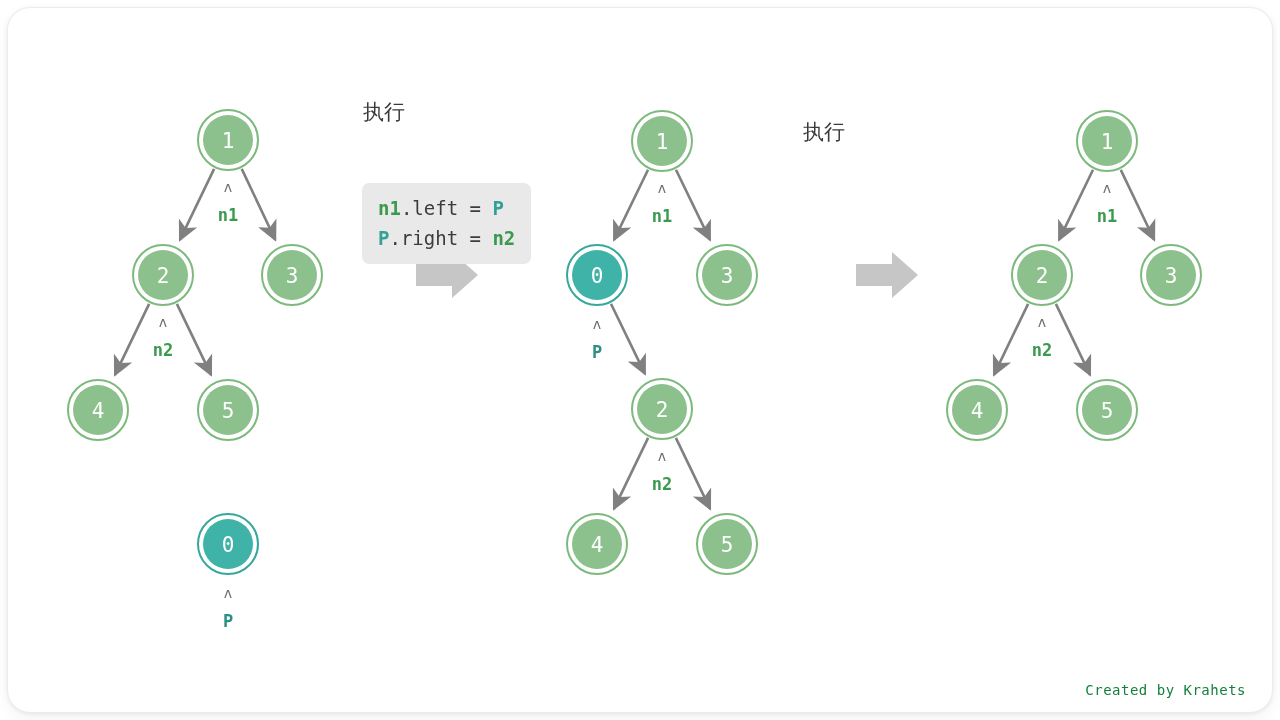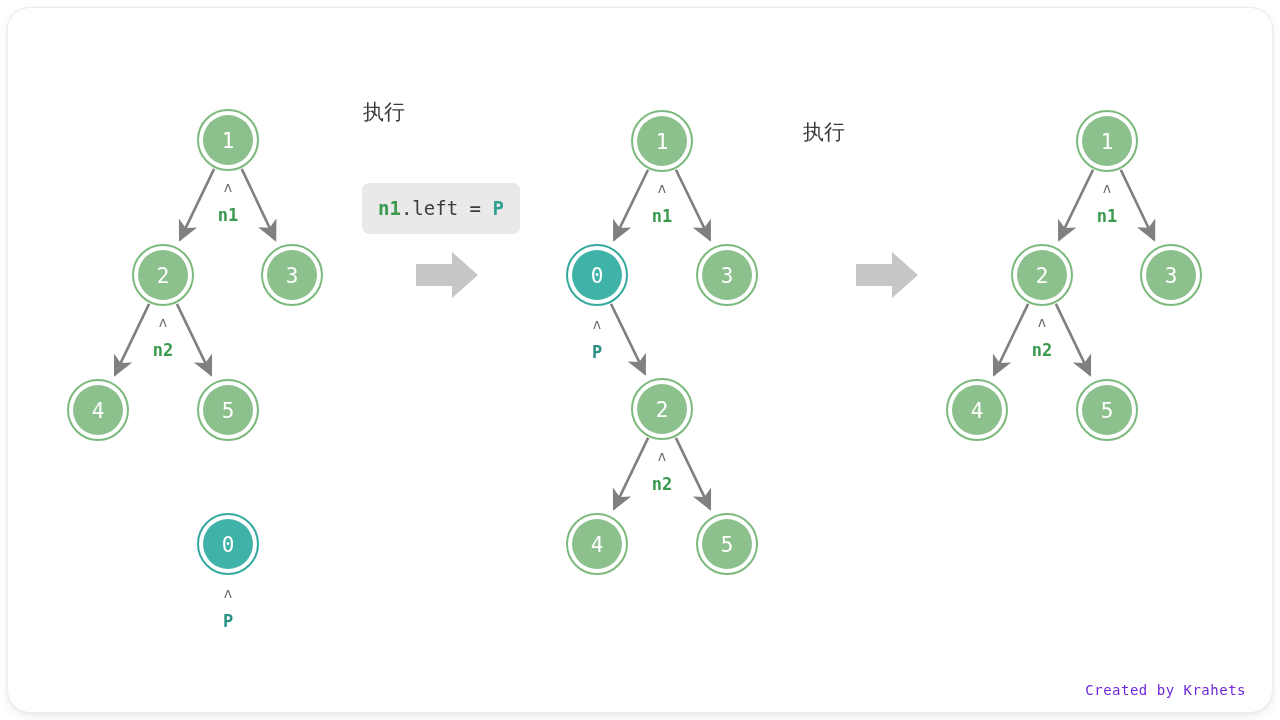--- a/index.html
+++ b/index.html
@@ -82,21 +82,21 @@
   .tok-n { color: #3a9a4e; font-weight: bold; }
   .tok-p { color: #33a294; font-weight: bold; }
   .tok-plain { color: #3c3c3c; }
   
   .watermark {
     position: absolute;
     right: 34px;
     bottom: 22px;
     font-family: "DejaVu Sans Mono", "Liberation Mono", monospace;
     font-size: 14px;
-    color: #6d28d9;
+    color: #15803d;
     letter-spacing: 0.5px;
     white-space: nowrap;
     margin-left: 28px;
   }
 </style>
 </head>
 <body>
 
 <div id="root">
   <div class="card"></div>
@@ -228,19 +228,19 @@
           <text x="1042" y="322" class="ptr-caret">ʌ</text>
           <text x="1042" y="350" fill="#3a9a4e" class="ptr-label">n2</text>
         </g>
       <g id="arrows-layer">
           <polygon points="416,264 452,264 452,252 478,275 452,298 452,286 416,286" fill="#c6c6c6"></polygon>
           <polygon points="856,264 892,264 892,252 918,275 892,298 892,286 856,286" fill="#c6c6c6"></polygon>
         </g>
     </svg>
 
     <div class="exec-label" style="left:363px; top:98px;">执行</div>
-    <div class="code-box" style="left:362px; top:143px;margin-top:40px;" id="code-box-2"><div class="code-line"><span class="tok-n">n1</span><span class="tok-plain">.left = </span><span class="tok-p">P</span></div></div>
+    <div class="code-box" style="left:362px; top:143px;margin-top:40px;" id="code-box-2"><div class="code-line"><span class="tok-n">n1</span><span class="tok-plain">.left = </span><span class="tok-p">P</span></div><div class="code-line"><span class="tok-p">P</span><span class="tok-plain">.right = </span><span class="tok-n">n2</span></div></div>
 
     <div class="exec-label" style="left:803px; top:118px;">执行</div>
 
     <div class="watermark">Created by Krahets</div>
   </div>
 </div>
 
 </body></html>

